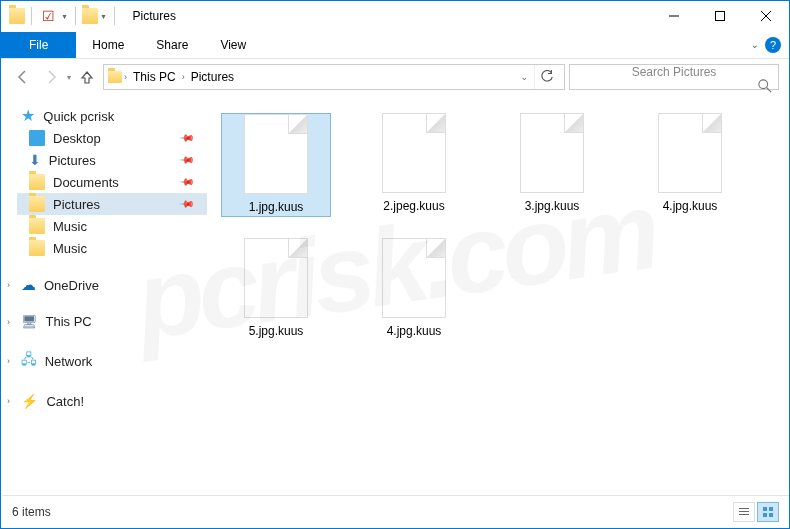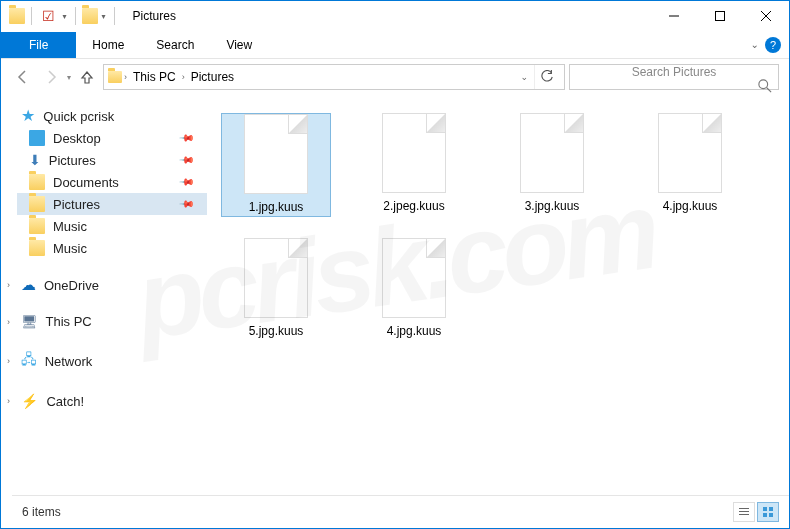--- a/index.html
+++ b/index.html
@@ -43,21 +43,21 @@
 .tree-item .caret { position: absolute; left: -10px; color: #666; font-size: 9px; }
 .ico { width: 16px; height: 16px; flex-shrink: 0; }
 
 .files { flex: 1; padding: 18px 10px; display: flex; flex-wrap: wrap; align-content: flex-start; gap: 21px 28px; }
 .file { width: 110px; display: flex; flex-direction: column; align-items: center; text-align: center; font-size: 12px; }
 .file.sel { border: 1px solid #7fb8e0; background: #cde6f7; }
 .file-icon { width: 64px; height: 80px; background: #fff; border: 1px solid #ddd; position: relative; margin-bottom: 4px; }
 .file-icon::before { content: ""; position: absolute; top: 0; right: 0; width: 18px; height: 18px; background: linear-gradient(135deg, #fff 0%, #fff 48%, #ddd 52%, #eee 100%); border-left: 1px solid #ddd; border-bottom: 1px solid #ddd; }
 .file-name { padding: 2px 4px; word-break: break-all; }
 
-.statusbar { position: absolute; bottom: 0; left: 11px; right: 0; height: 26px; border-top: 1px solid #e5e5e5; display: flex; align-items: center; padding: 16px 10px; font-size: 12px; color: #333; }
+.statusbar { position: absolute; bottom: 0; left: 1px; right: 0; height: 26px; border-top: 1px solid #e5e5e5; display: flex; align-items: center; padding: 16px 10px; font-size: 12px; color: #333; }
 .view-btns { margin-left: auto; display: flex; gap: 2px; }
 .view-btn { width: 22px; height: 20px; border: 1px solid #ddd; display: flex; align-items: center; justify-content: center; }
 .view-btn.active { background: #cde6f7; border-color: #7fb8e0; }
 
 .watermark { position: absolute; top: 50%; left: 50%; transform: translate(-50%, -50%) rotate(-8deg); font-size: 110px; font-weight: 900; color: rgba(0,0,0,0.04); letter-spacing: -6px; pointer-events: none; white-space: nowrap; font-style: italic; }
 
 
 .i-folder { background: linear-gradient(#ffe9a6, #f9cf5f); border-radius: 1px; position: relative; }
 .i-folder::before { content:""; position:absolute; top:-3px; left:0; width:7px; height:3px; background:#f9cf5f; border-radius:1px 1px 0 0; }
 .i-star { color:#3ba7e4; font-size:16px; line-height:1; }
@@ -99,21 +99,21 @@
           <line x1="0" y1="0" x2="10" y2="10" stroke="#000"></line>
           <line x1="10" y1="0" x2="0" y2="10" stroke="#000"></line>
         </svg>
     </div>
   </div>
 </div>
 
 <div class="ribbon">
   <div class="file-tab">File</div>
   <div class="tab">Home</div>
-  <div class="tab">Search</div>
+  <div class="tab">Share</div>
   <div class="tab">View</div>
   <span class="expand">⌄</span>
   <span class="help">?</span>
 </div>
 
 <div class="navbar">
   <div class="nav-arrow">
     <svg width="16" height="16" viewBox="0 0 16 16">
         <path d="M10 2 L4 8 L10 14" fill="none" stroke="#888" stroke-width="1.5"></path>
       </svg>

